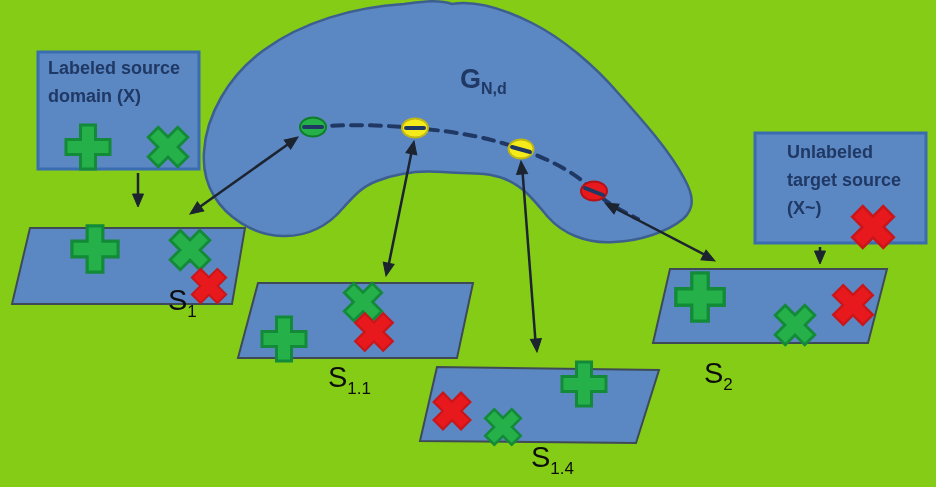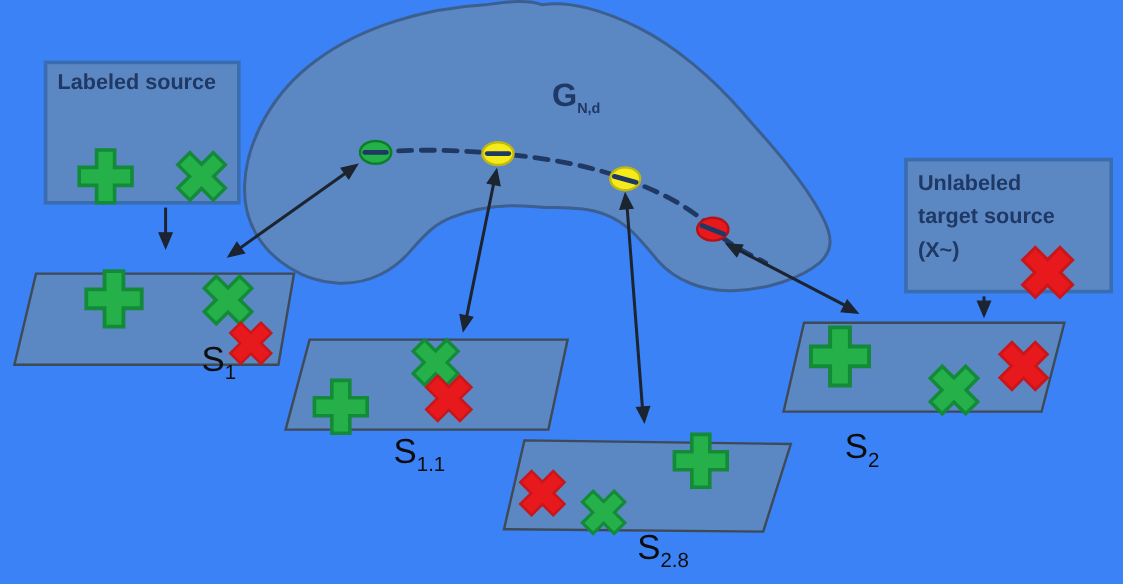--- a/index.html
+++ b/index.html
@@ -1,39 +1,39 @@
 <!DOCTYPE html>
 <html><head>
 <meta charset="utf-8">
 <style>
   html,body{margin:0;padding:0;background:#ffffff;}
   .canvas{
     position:relative;
     width:936px;height:487px;
-    background:#3b82f6;
+    background:#84cc16;
     overflow:hidden;
     font-family:"Liberation Sans", sans-serif;
   }
   .canvas svg{position:absolute;left:0;top:0;}
   .txt{
     position:absolute;
     color:#1f3864;
     pointer-events:none;
     white-space:nowrap;
   }
   .boxtxt{
     font-size:18px;
     font-weight:bold;
     line-height:28px;
   }
   .glabel{
     font-size:27px;
     font-weight:bold;
   }
-  .glabel sub{font-size:12px;font-weight:bold;}
+  .glabel sub{font-size:16px;font-weight:bold;}
   .slabel{
     font-size:29px;
     font-weight:normal;
     color:#0d0d0d;
   }
   .slabel sub{font-size:17px;}
 </style>
 </head>
 <body>
 
@@ -129,41 +129,42 @@
   <path d="M -7.5 -22 L 7.5 -22 L 7.5 -7.5 L 22 -7.5 L 22 7.5 L 7.5 7.5 L 7.5 22 L -7.5 22 L -7.5 7.5 L -22 7.5 L -22 -7.5 L -7.5 -7.5 Z" transform="translate(503,427) rotate(45) scale(0.85)" stroke="#128a38" stroke-width="3" fill="#25b04a"></path>
   <path d="M -7.5 -22 L 7.5 -22 L 7.5 -7.5 L 22 -7.5 L 22 7.5 L 7.5 7.5 L 7.5 22 L -7.5 22 L -7.5 7.5 L -22 7.5 L -22 -7.5 L -7.5 -7.5 Z" transform="translate(584,384)" stroke="#128a38" stroke-width="3" fill="#25b04a"></path>
 
   <path d="M -7.5 -22 L 7.5 -22 L 7.5 -7.5 L 22 -7.5 L 22 7.5 L 7.5 7.5 L 7.5 22 L -7.5 22 L -7.5 7.5 L -22 7.5 L -22 -7.5 L -7.5 -7.5 Z" transform="translate(700,297) scale(1.1)" stroke="#128a38" stroke-width="3" fill="#25b04a"></path>
   <path d="M -7.5 -22 L 7.5 -22 L 7.5 -7.5 L 22 -7.5 L 22 7.5 L 7.5 7.5 L 7.5 22 L -7.5 22 L -7.5 7.5 L -22 7.5 L -22 -7.5 L -7.5 -7.5 Z" transform="translate(795,325) rotate(45) scale(0.95)" stroke="#128a38" stroke-width="3" fill="#25b04a"></path>
   <path d="M -7.5 -22 L 7.5 -22 L 7.5 -7.5 L 22 -7.5 L 22 7.5 L 7.5 7.5 L 7.5 22 L -7.5 22 L -7.5 7.5 L -22 7.5 L -22 -7.5 L -7.5 -7.5 Z" transform="translate(853,305) rotate(45) scale(0.95)" stroke="#c8161a" stroke-width="2.5" fill="#e8191c"></path>
 </svg>
 
 <div class="txt boxtxt" style="left:48px;top:54px;">
   <div>Labeled source</div>
+  <div>domain (X)</div>
 </div>
 
-<div class="txt boxtxt" style="left:765px;top:138px;">
+<div class="txt boxtxt" style="left:787px;top:138px;">
   <div>Unlabeled</div>
   <div>target source</div>
   <div>(X~)</div>
 </div>
 
 <div class="txt glabel" style="left:460px;top:64px;">
   <span>G</span><sub>N,d</sub>
 </div>
 
 <div class="txt slabel" style="left:168px;top:284px;">
   <span>S</span><sub>1</sub>
 </div>
 
 <div class="txt slabel" style="left:328px;top:361px;">
   <span>S</span><sub>1.1</sub>
 </div>
 
 <div class="txt slabel" style="left:531px;top:441px;">
-  <span>S</span><sub>2.8</sub>
+  <span>S</span><sub>1.4</sub>
 </div>
 
 <div class="txt slabel" style="left:704px;top:339px;margin-top:18px;">
   <span>S</span><sub>2</sub>
 </div>
 
 </div>
 
 </body></html>

